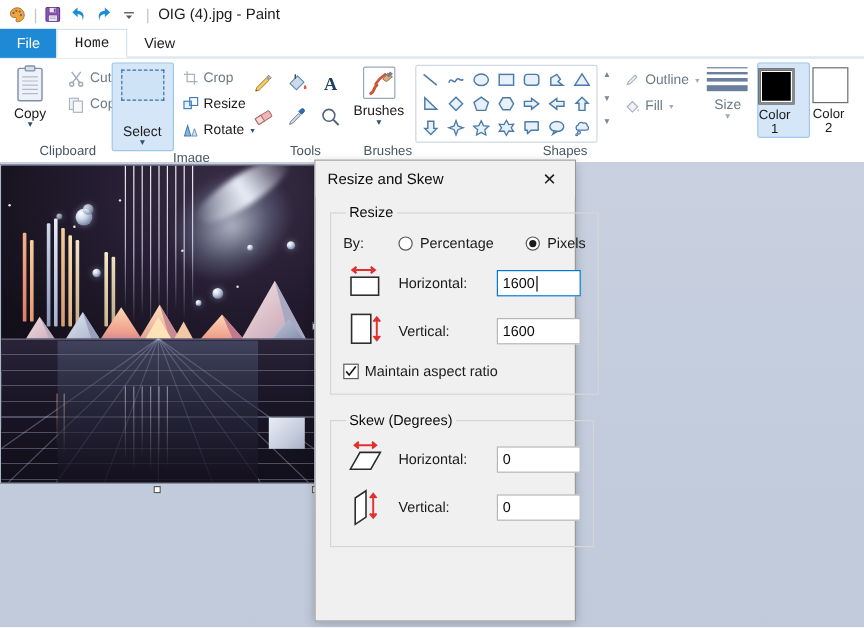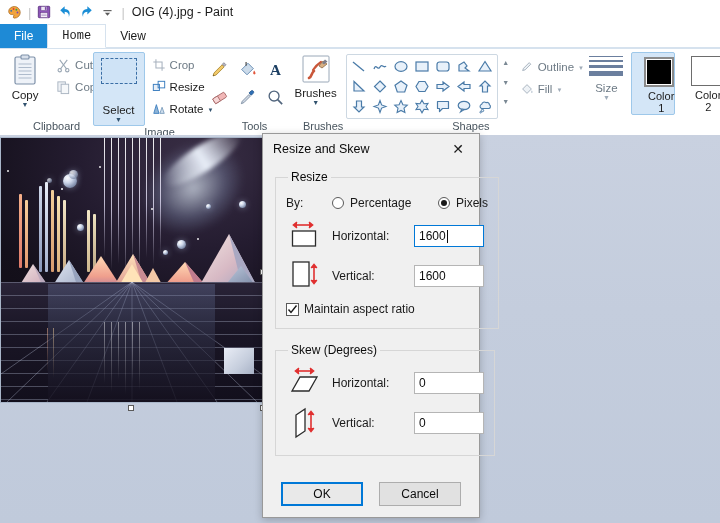--- a/index.html
+++ b/index.html
@@ -93,21 +93,21 @@
   .gs-btn { width:12px; height:15px; display:flex; align-items:center; justify-content:center; font-size:7px; color:#7a8894; }
 
   .outline-fill { display:flex; flex-direction:column; padding-top:4px; margin-left:5px; }
 
   
   .size-btn { display:flex; flex-direction:column; align-items:center; width:46px; padding-top:4px; }
   .size-lines { display:flex; flex-direction:column; gap:3px; align-items:center; width:34px; }
   .size-lines i { display:block; background:#6b7f9e; width:34px; }
 
   
-  .color-btn { display:flex; flex-direction:column; align-items:flex-end; width:44px; padding-top:4px; cursor:default; }
+  .color-btn { display:flex; flex-direction:column; align-items:flex-start; width:44px; padding-top:4px; cursor:default; }
   .color-btn.sel { background:#d4e6f7; border:1px solid #9ec8ea; border-radius:2px; }
   .swatch { width:30px; height:30px; border:1px solid #6d6d6d; }
   .swatch.framed { border:2px solid #8a8a8a; box-shadow: inset 0 0 0 1px #fff; }
   .color-cap { font-size:11px; line-height:12px; text-align:center; color:#1b1b1b; margin-top:3px; }
 
   
   .workarea {
     position:absolute; left:0; top:135px; width:720px; height:388px;
     background: linear-gradient(180deg,#c9d1e0 0%, #c4cddd 45%, #c0cadb 100%);
   }
@@ -850,19 +850,15 @@
             </svg>
           </span>
           <span class="field-lbl">Vertical:</span>
           <span class="tbox">
               <span>0</span>
             </span>
         </div>
       </fieldset>
     </div>
 
-    <div class="dlg-buttons">
-      <div class="btn default">OK</div>
-      <div class="btn">Cancel</div>
-    </div>
   </div>
 
 </div>
 
 </body></html>

